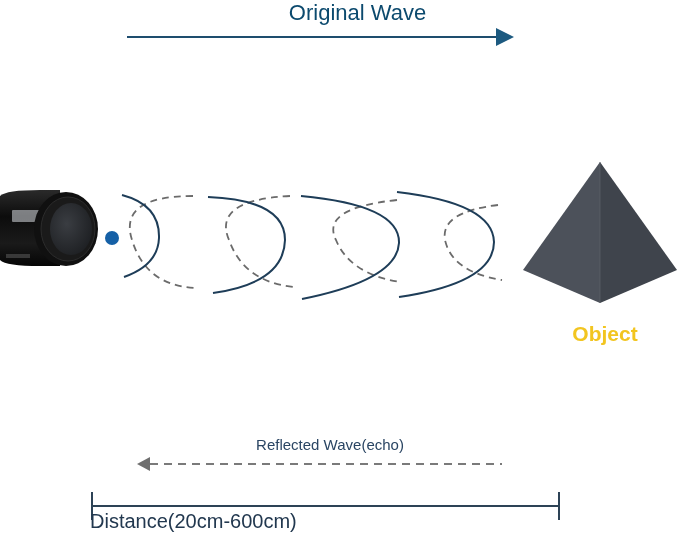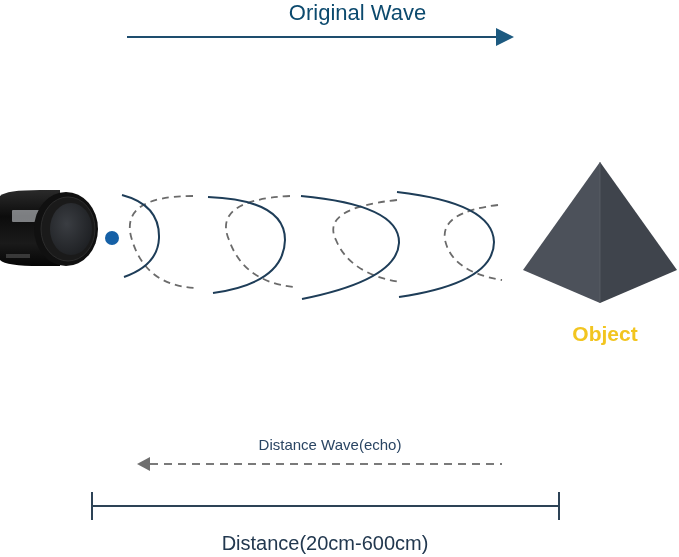--- a/index.html
+++ b/index.html
@@ -3,21 +3,21 @@
 <meta charset="utf-8">
 <style>
   html, body { margin: 0; padding: 0; background: #ffffff; }
   body { width: 679px; height: 557px; position: relative; overflow: hidden;
          font-family: "Liberation Sans", "DejaVu Sans", sans-serif; }
   .label { position: absolute; white-space: nowrap; }
   #title { left: 0; width: 679px; top: 0; text-align: center; font-size: 22px; color: #0c4a6e; padding-left: 27px; }
   #title span { position: relative; left: -9px; }
   #object-label { left: 540px; width: 130px; text-align: center; top: 322px; font-size: 21px; font-weight: bold; color: #f2c520; }
   #reflected-label { left: 180px; width: 300px; text-align: center; top: 436px; font-size: 15px; color: #2a4563; }
-  #distance-label { left: 90px; width: 470px; text-align: center; top: 532px; font-size: 20px; color: #22384f; }
+  #distance-label { left: 90px; width: 470px; top: 510px; font-size: 20px; color: #22384f; }
   svg { position: absolute; left: 0; top: 0; }
 </style>
 </head>
 <body>
 
 <div class="label" id="title"><span>Original Wave</span></div>
 
 <svg width="679" height="557" viewBox="0 0 679 557">
   <defs>
     <linearGradient id="sensorGrad" x1="0" y1="0" x2="0" y2="1">
@@ -74,14 +74,14 @@
   </g>
 
   <g stroke="#2d4356" stroke-width="2">
     <line x1="92" y1="506" x2="559" y2="506"></line>
     <line x1="92" y1="492" x2="92" y2="520"></line>
     <line x1="559" y1="492" x2="559" y2="520"></line>
   </g>
 </svg>
 
 <div class="label" id="object-label">Object</div>
-<div class="label" id="reflected-label">Distance Wave(echo)</div>
+<div class="label" id="reflected-label">Reflected Wave(echo)</div>
 <div class="label" id="distance-label">Distance(20cm-600cm)</div>
 
 </body></html>

